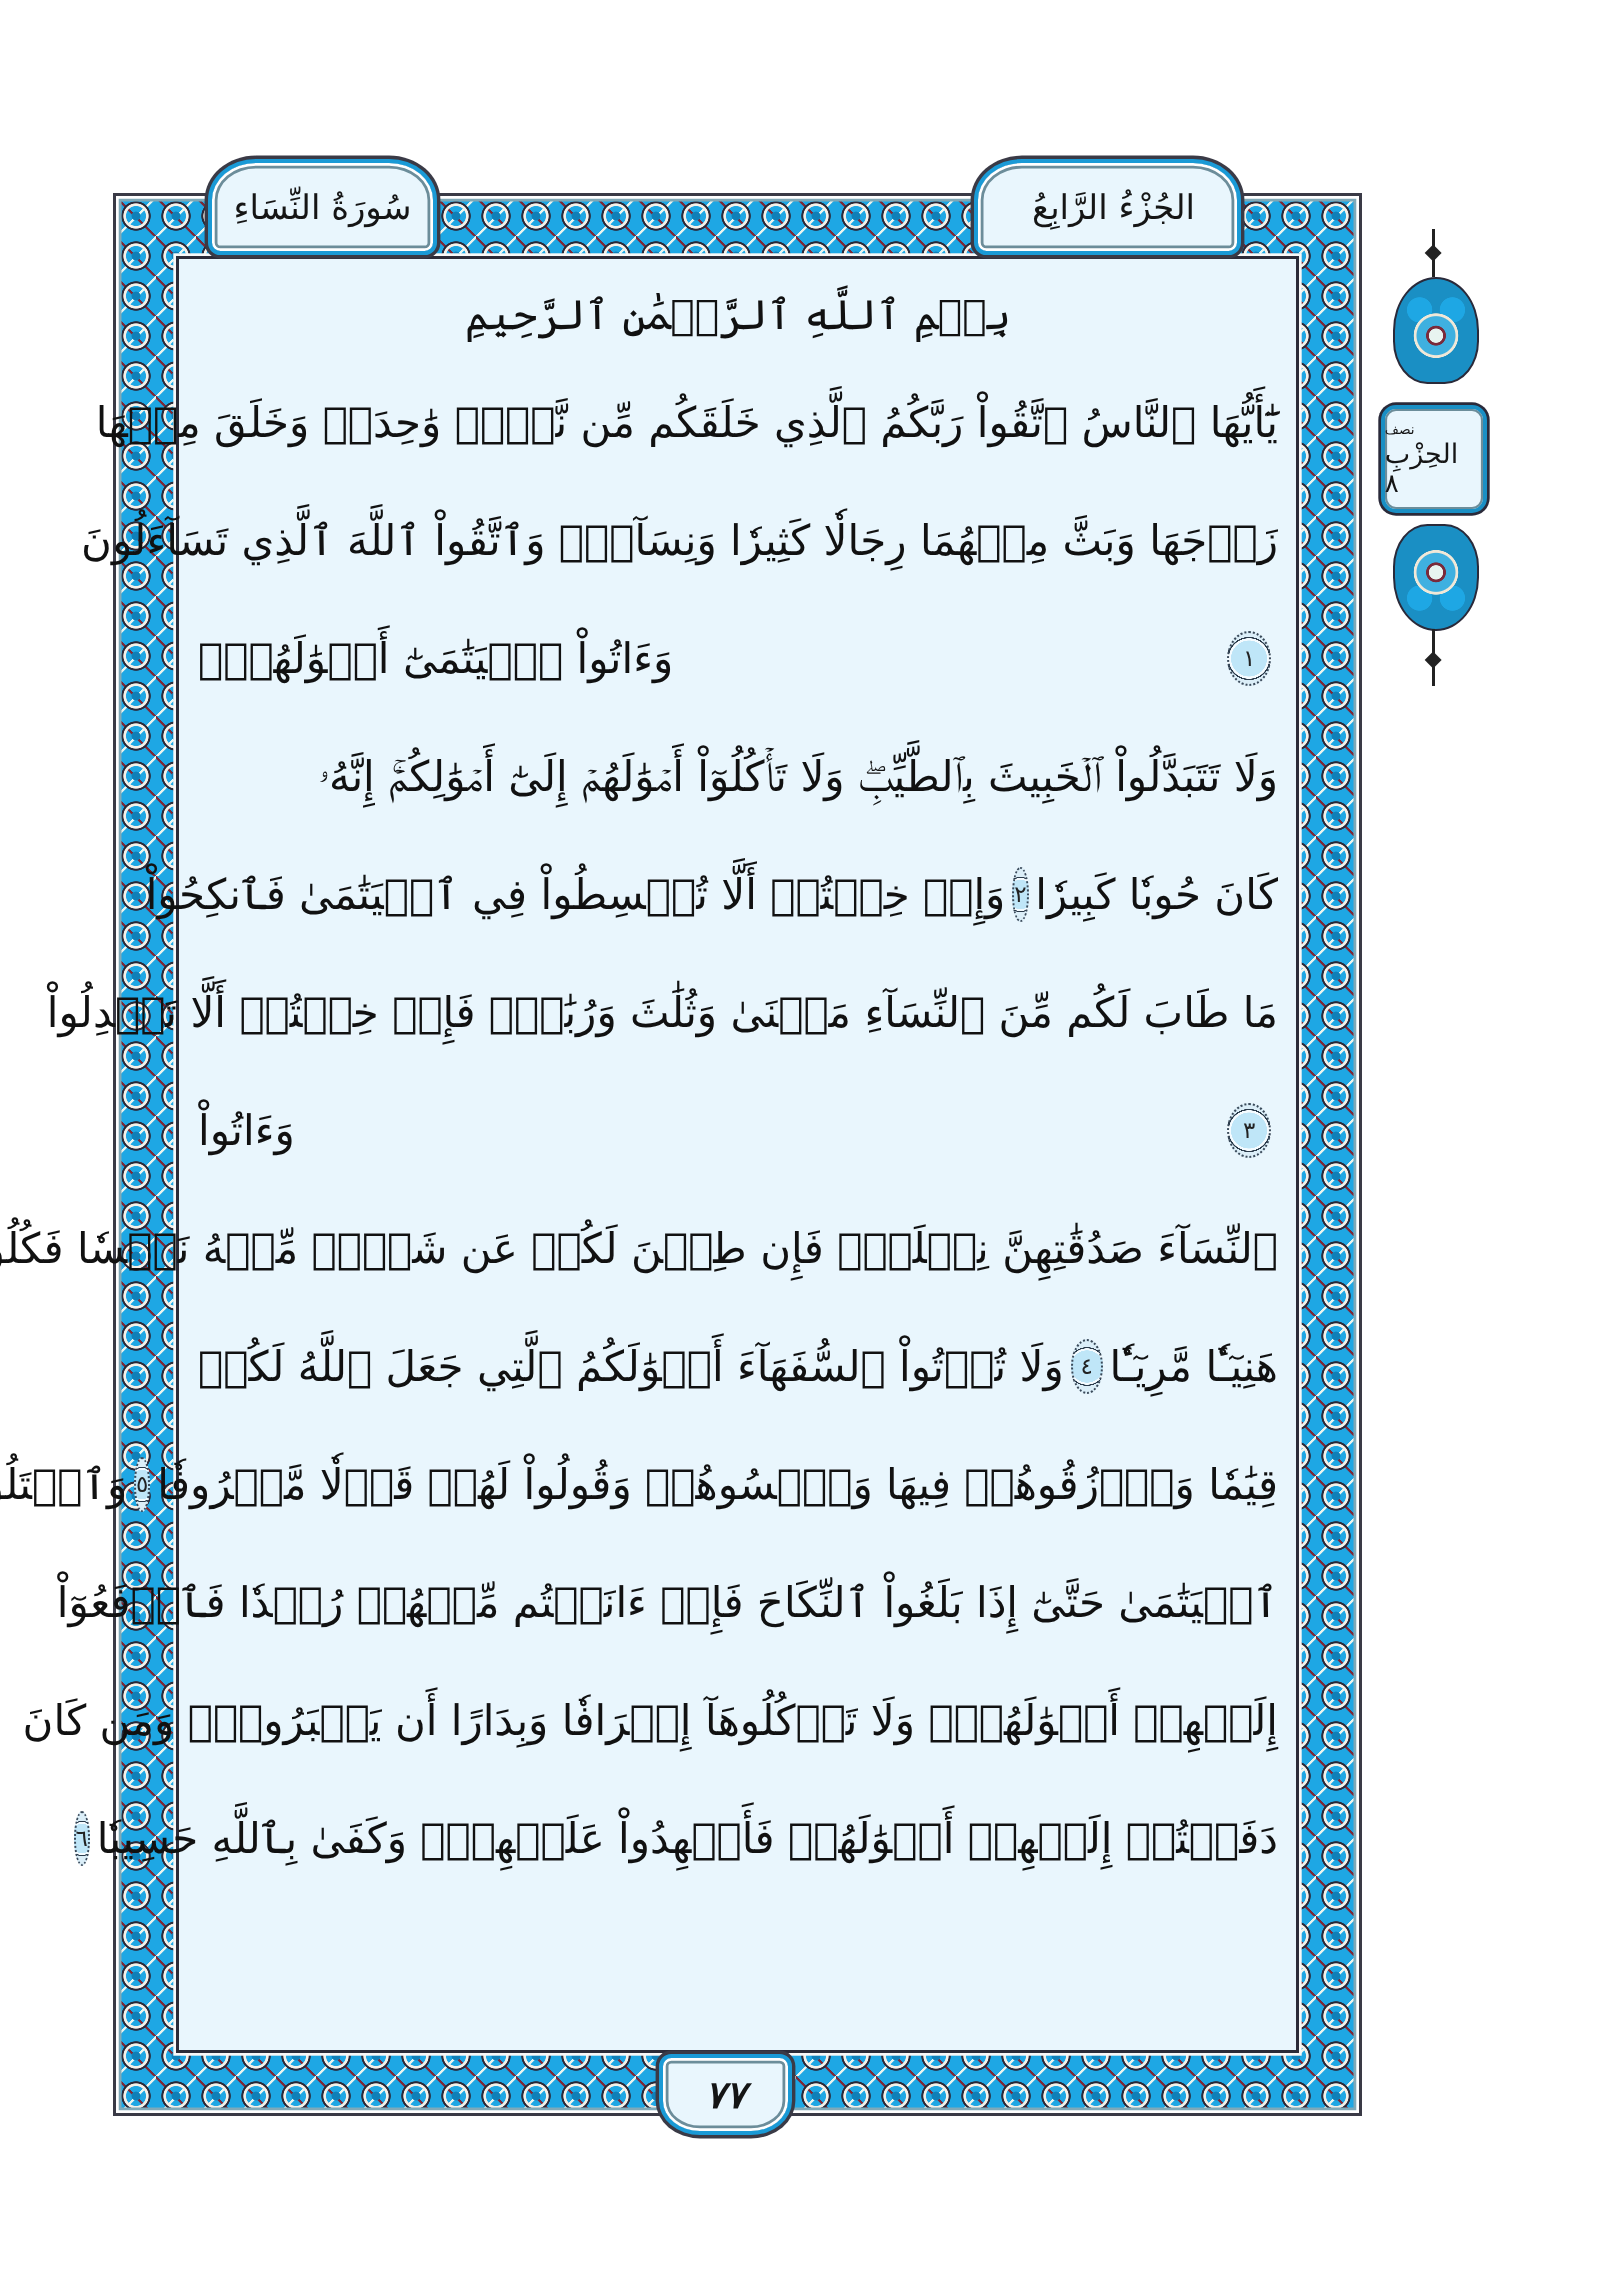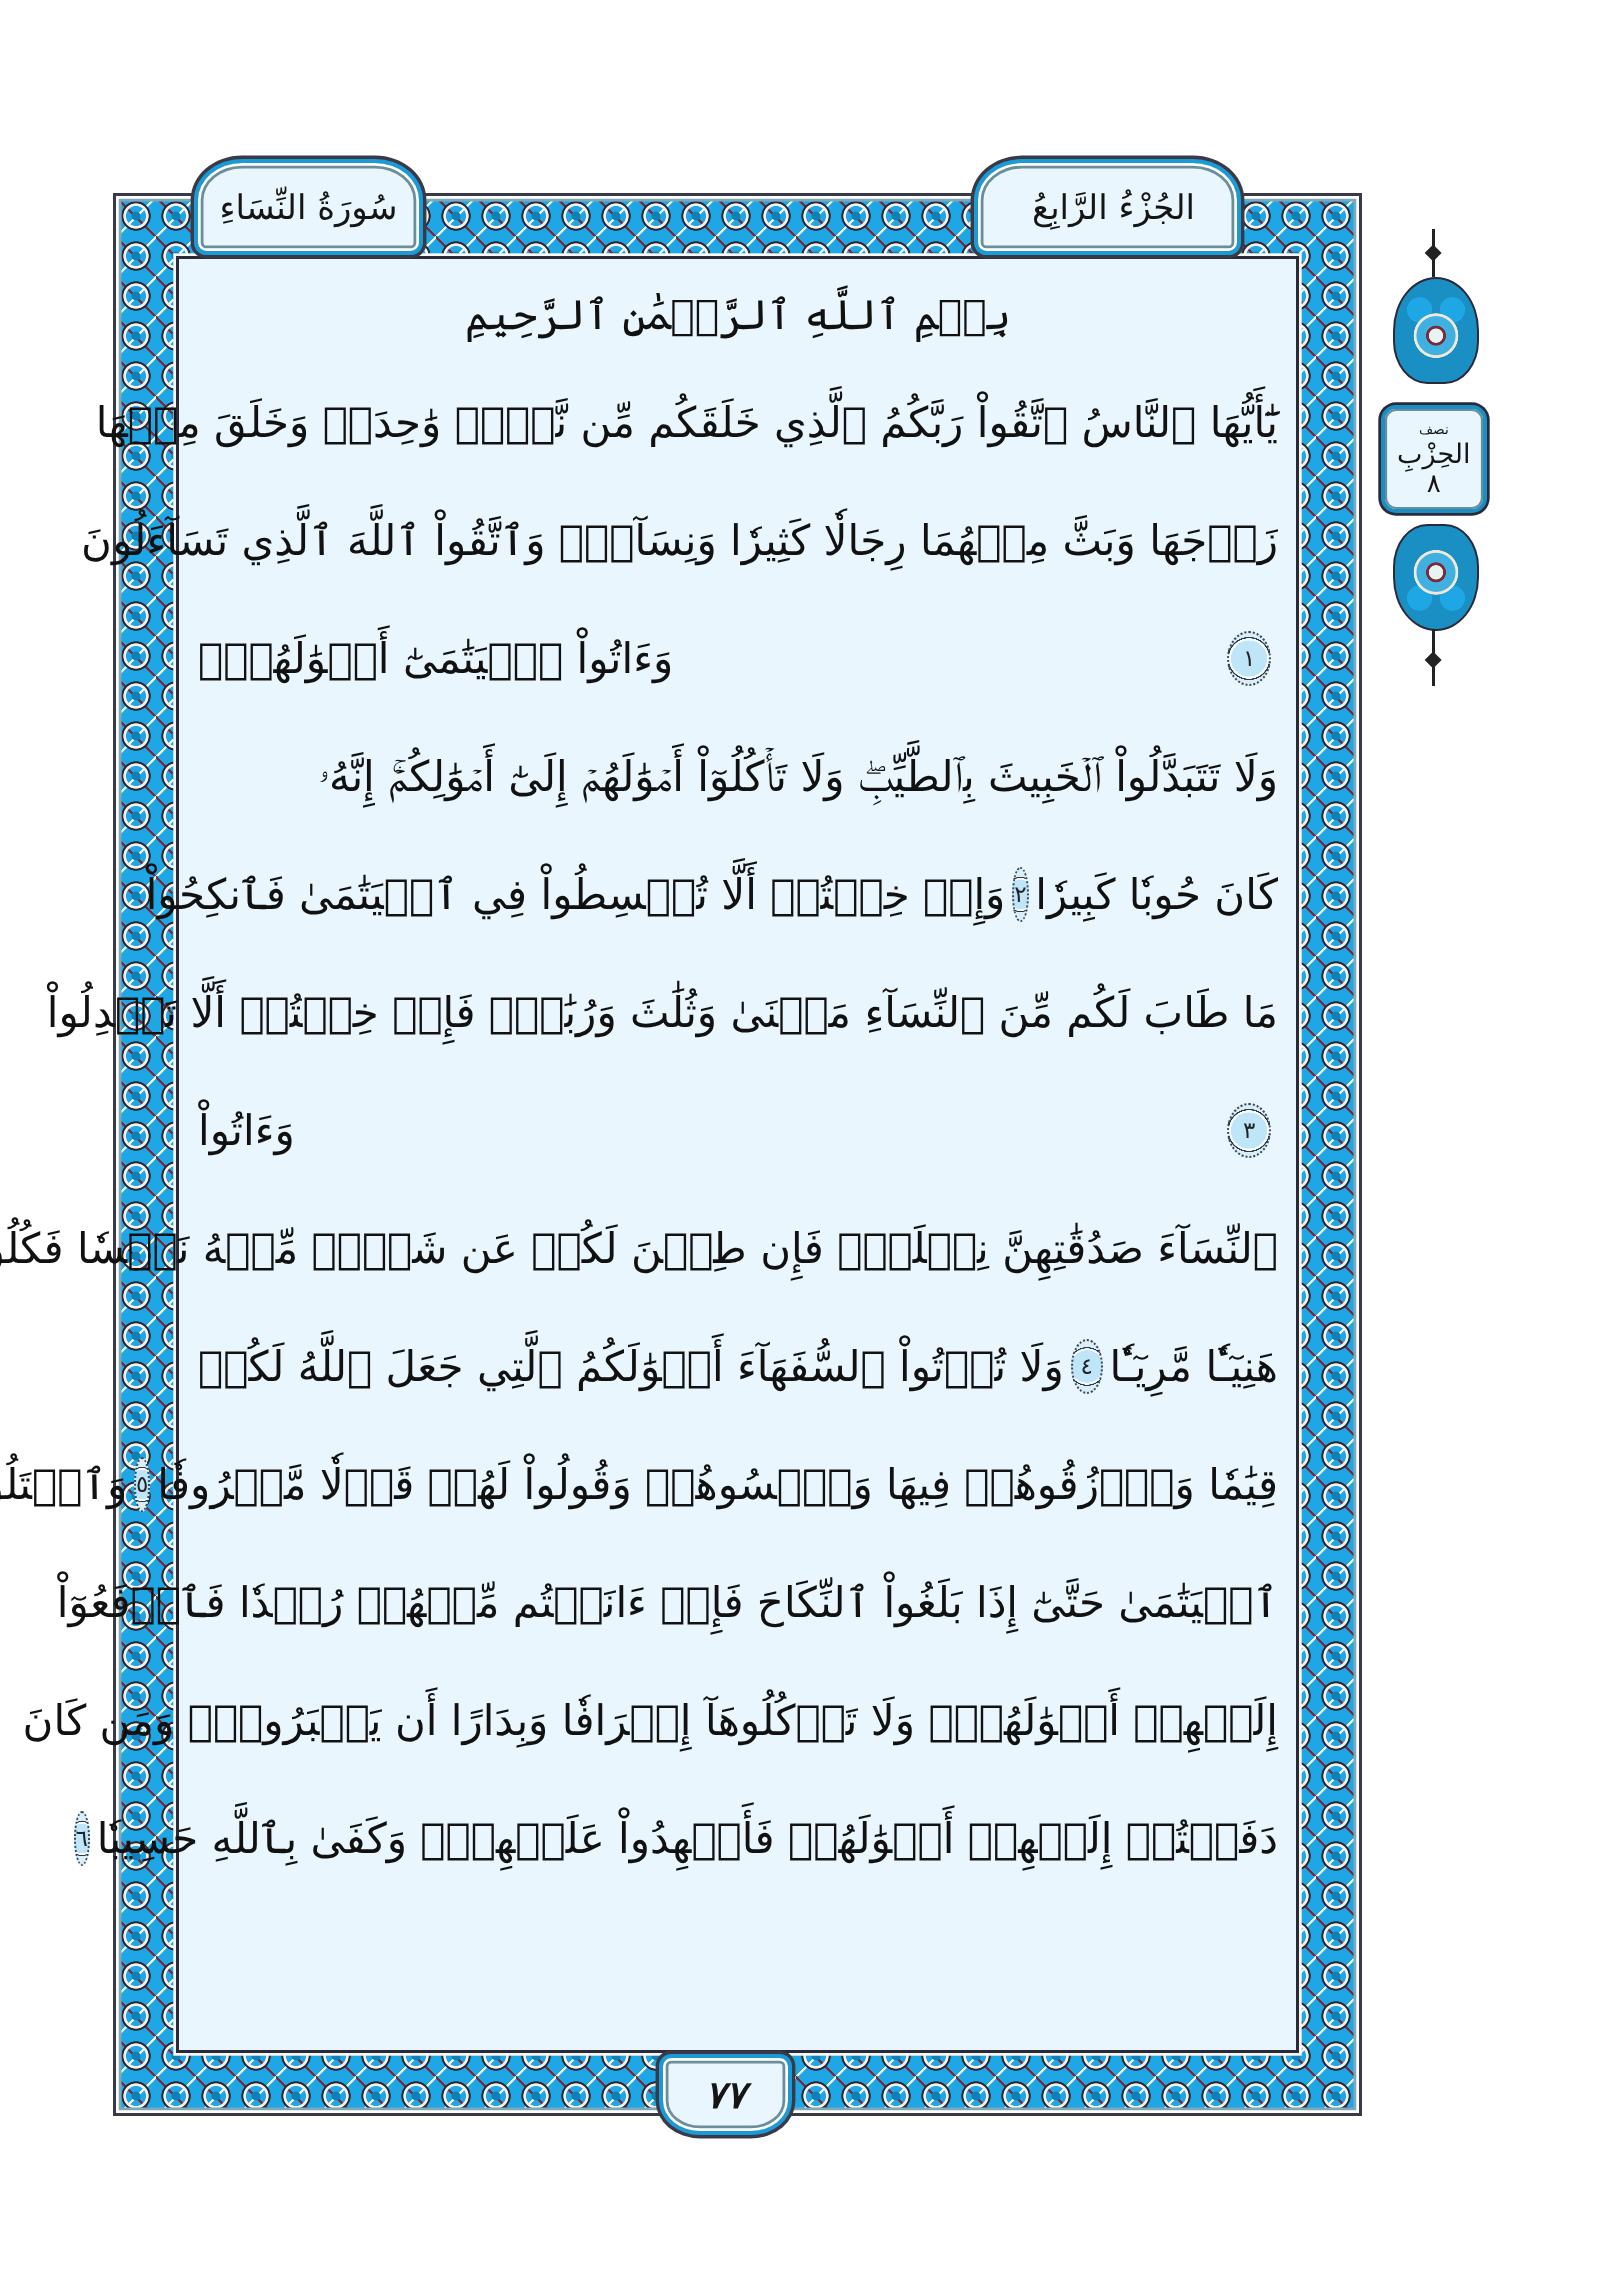--- a/index.html
+++ b/index.html
@@ -27,21 +27,21 @@
     box-sizing:border-box; background:#e9f6fd; border:3.4px solid #2b2b38;
     box-shadow: 0 0 0 2.7px #f8f8f8;
   }
   .tab {
     position:absolute; background:#e9f6fd; box-sizing:border-box;
     border:4.1px solid #1a9ad6; border-radius:48px 48px 12.3px 12.3px / 41px 41px 12.3px 12.3px;
     box-shadow: 0 0 0 3.4px #3a3a46, inset 0 0 0 2.7px #ffffff, inset 0 0 0 5.5px #6c8d9a;
     display:flex; align-items:center; justify-content:center;
     font-family:"DejaVu Serif", serif; color:#151515; direction:rtl;
   }
-  #tab-surah { left:194px; top:159px; width:229px; height:96px; font-size:34px;text-align:center; }
+  #tab-surah { left:208px; top:159px; width:229px; height:96px; font-size:34px;text-align:center; }
   #tab-juz { left:974px; top:159px; width:267px; height:96px; font-size:34px;padding-left:12px; }
   #tab-page {
     left:659px; top:2054px; width:133px; height:81px; font-size:38px; font-weight:bold;
     border-radius:12.3px 12.3px 41px 41px / 12.3px 12.3px 34px 34px;
     font-style:italic;
   }
   #text-block {
     position:absolute; left:198px; top:267px; width:1080px;
     direction:rtl; text-align:justify; color:#111;
     font-family:"DejaVu Serif", serif;
@@ -75,21 +75,21 @@
       radial-gradient(circle at 50% 55%, #e8f4f0 0 6.8px, #7a2a3a 7.5px 9.6px, #3fb0e0 10.3px 19px, #f0e8d8 20px 22px, transparent 22.6px),
       radial-gradient(circle at 30% 30%, #1ea7e4 0 12.3px, transparent 13px),
       radial-gradient(circle at 70% 30%, #1ea7e4 0 12.3px, transparent 13px),
       #1a8fc4;
     border:2.7px solid #2a2a3a; border-radius:50% 50% 40% 40%;
   }
   #hizb .box {
     position:absolute; left:6.8px; top:176px; width:106px; height:108px; box-sizing:border-box;
     background:#e9f6fd; border:4.1px solid #1a8fc4; border-radius:15px;
     box-shadow: 0 0 0 2.7px #2a2a3a, inset 0 0 0 2.1px #6c8d9a;
-    display:flex; flex-direction:column; align-items:center; justify-content:center;
+    display:flex; flex-direction:column; align-items:flex-end; justify-content:center;
     direction:rtl; font-family:"DejaVu Serif", serif; color:#151515;
   }
   #hizb .lbl-small { font-size:13.7px; line-height:15px; }
   #hizb .lbl-main { font-size:27px; line-height:33px; }
   #hizb .lbl-num { font-size:26px; line-height:27px; }
 </style>
 </head>
 <body>
 
 <div id="frame" class="ornament"></div>

